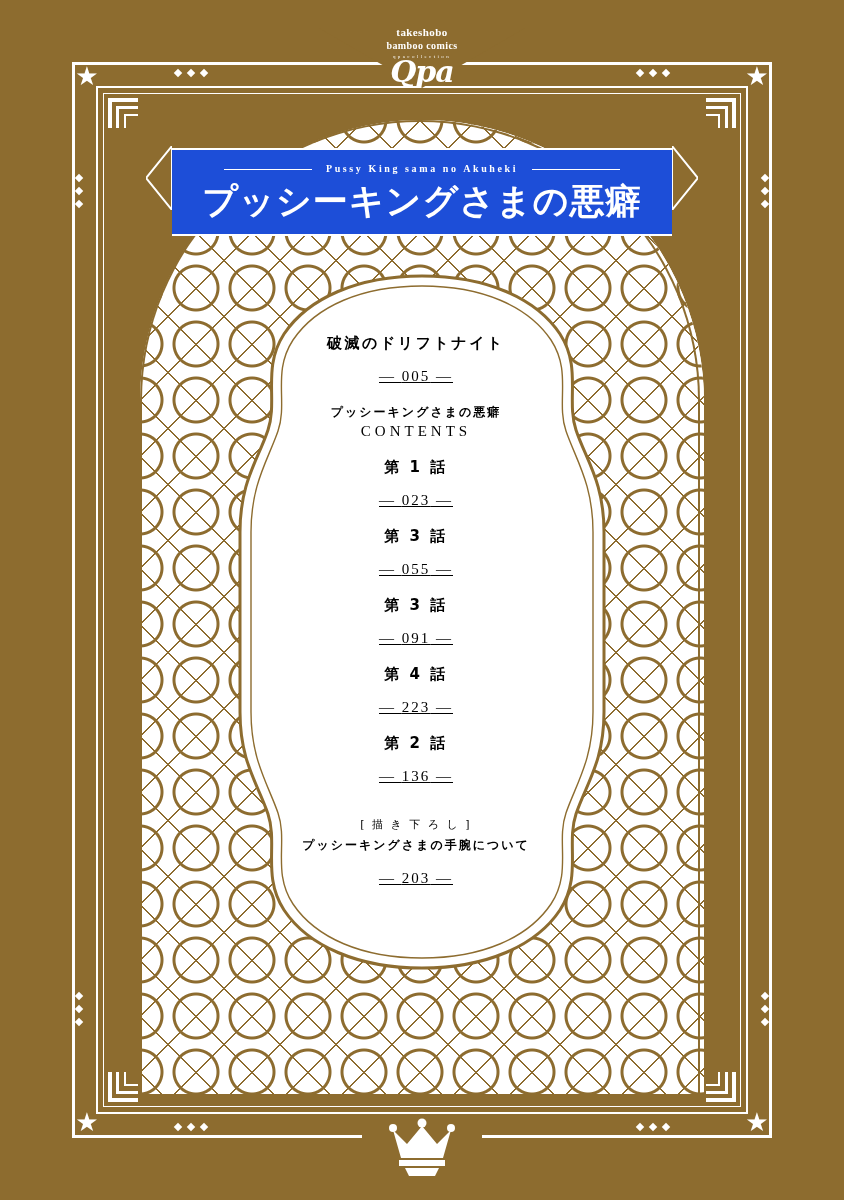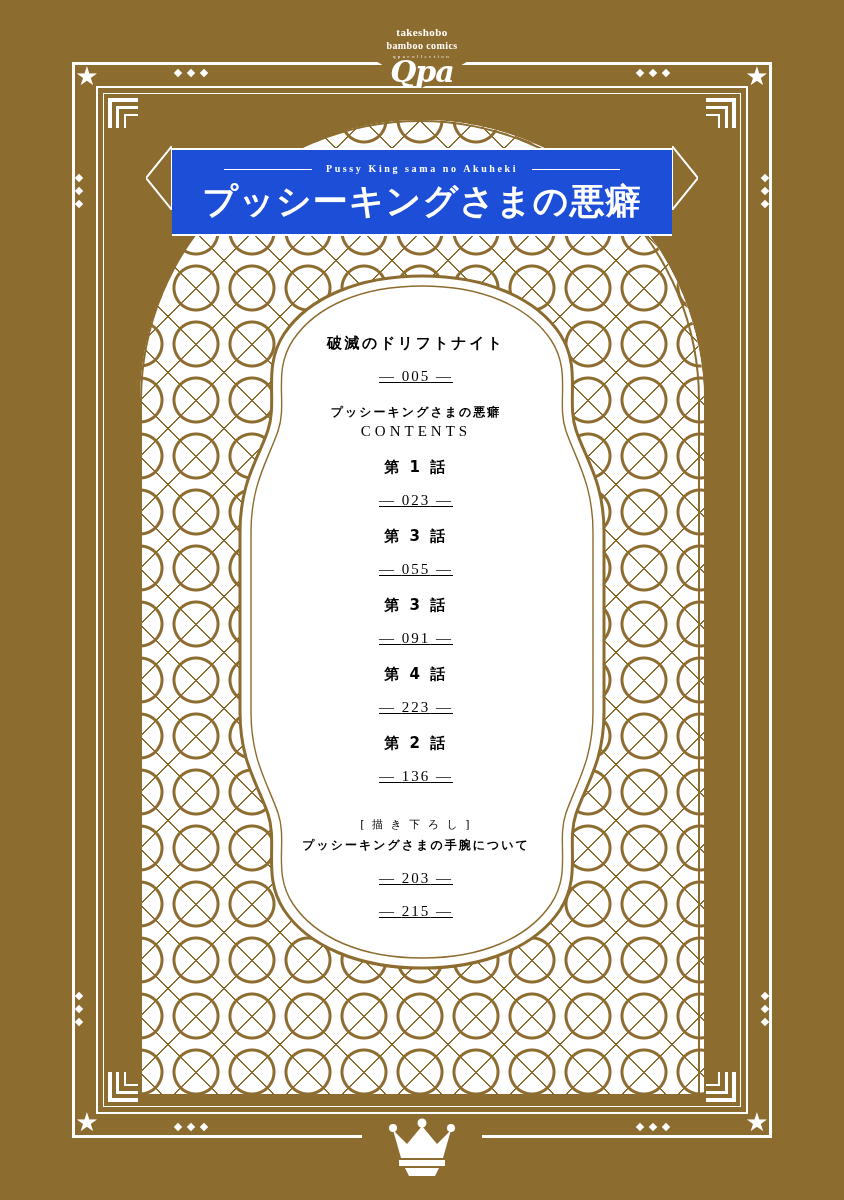--- a/index.html
+++ b/index.html
@@ -520,21 +520,20 @@
 
       <div class="gap-lg"></div>
 
       <div class="entry">
         <div class="bracket">[ 描 き 下 ろ し ]</div>
         <div class="label small">プッシーキングさまの手腕について</div>
         <div class="page">—&nbsp;<span>203</span>&nbsp;—</div>
       </div>
 
       <div class="entry">
-        <div class="page">—&nbsp;<span>215</span>&nbsp;—</div>
       </div>
 
 
     </div>
   </div>
 
   <div class="crown-pad"></div>
   <div class="crown">
     <svg width="74" height="60" viewBox="0 0 74 60">
       <circle cx="8" cy="10" r="4" fill="#ffffff"></circle>

